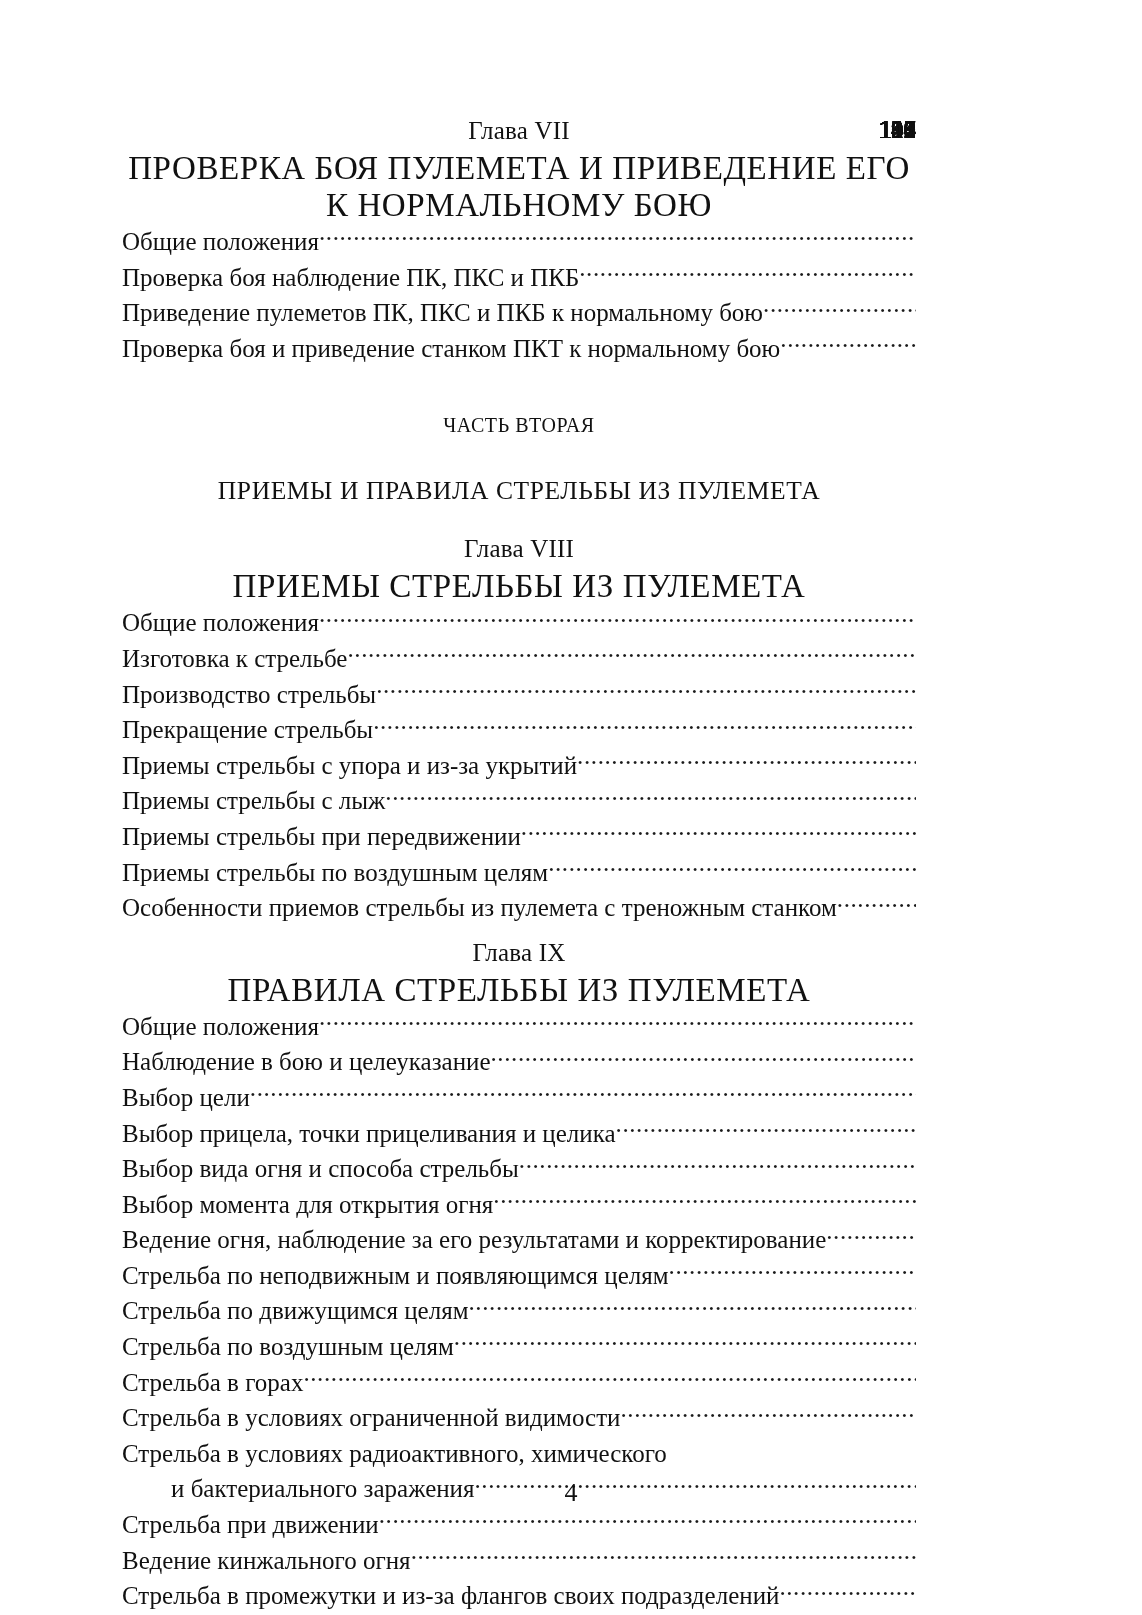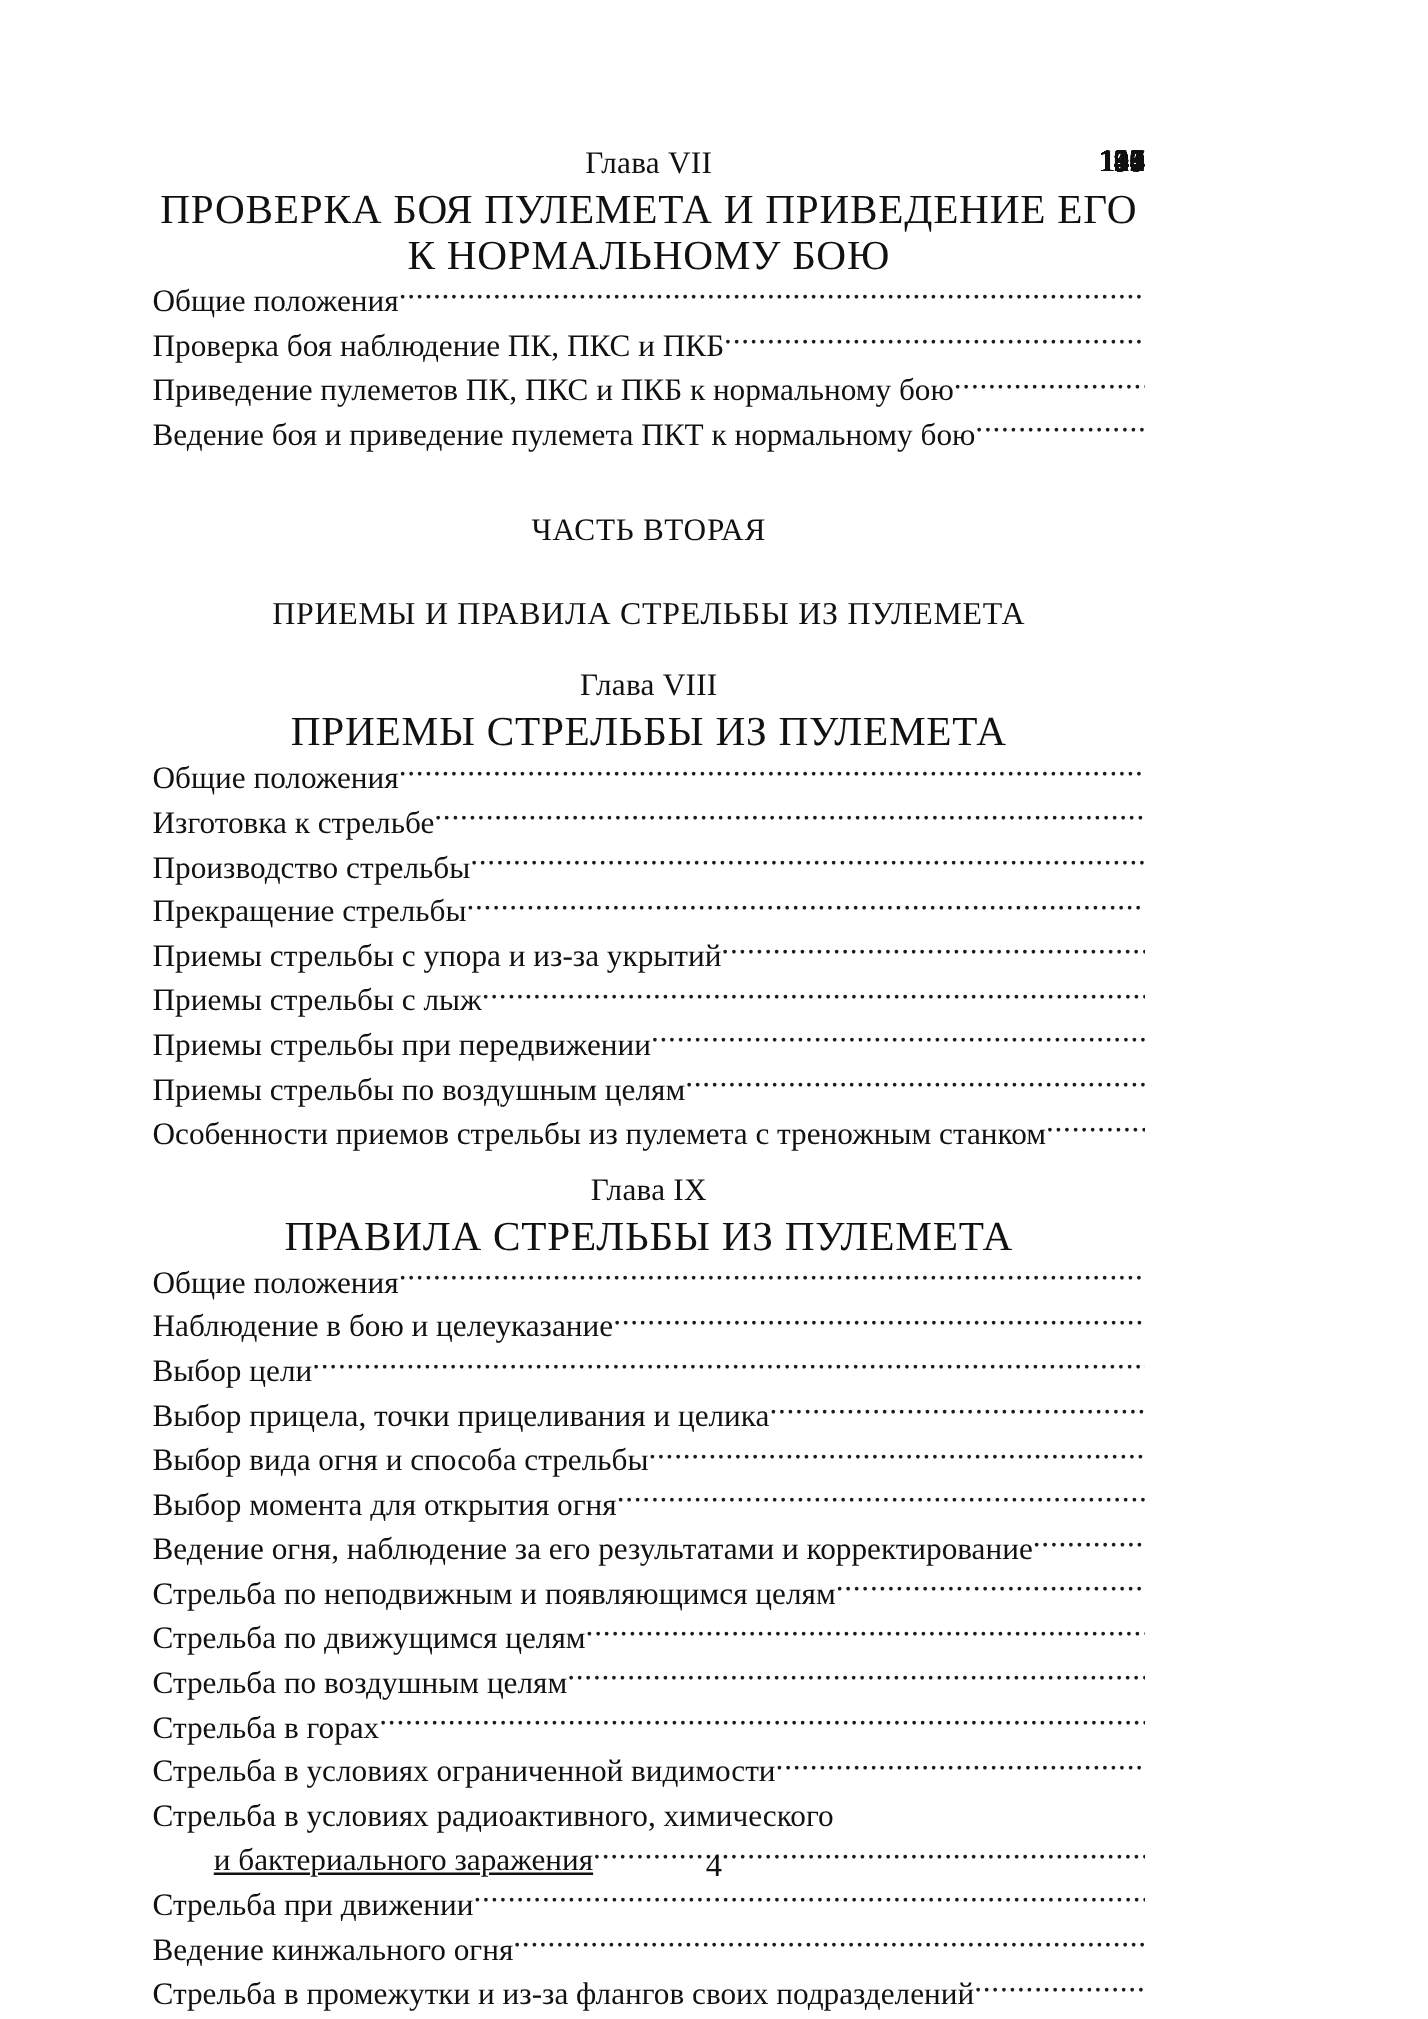--- a/index.html
+++ b/index.html
@@ -42,21 +42,21 @@
     font-size: 33px;
     line-height: 37px;
     letter-spacing: 0.6px;
     white-space: nowrap;
   }
 
   .part-block {
     text-align: center;
   }
   .part-label {
-    font-size: 25px;
+    font-size: 20px;
     line-height: 38px;
     letter-spacing: 0.6px;
   }
   .part-title {
     font-size: 25.5px;
     line-height: 38px;
     letter-spacing: 0.6px;
     margin-top: 28px;
   }
 
@@ -99,21 +99,20 @@
     content: " ...........................................................................................................................................................";
   }
   .toc-entry .page {
     flex: 0 0 auto;
     text-align: right;
     min-width: 52px;
     font-size: 25px;
   }
   .toc-entry.indent .label {
     padding-left: 49px;
-    text-decoration: underline;
   }
   .toc-entry.no-leader .leader::before {
     content: "";
   }
 
   .spacer-large { height: 40px; }
   .spacer-mid   { height: 20px; }
   .spacer-small { height: 8px; }
 
   .folio {
@@ -146,21 +145,21 @@
       <span class="label">Проверка боя наблюдение ПК, ПКС и ПКБ</span>
       <span class="leader"></span>
       <span class="page">93</span>
     </li>
     <li class="toc-entry">
       <span class="label">Приведение пулеметов ПК, ПКС и ПКБ к нормальному бою</span>
       <span class="leader gap-before"></span>
       <span class="page">96</span>
     </li>
     <li class="toc-entry">
-      <span class="label">Ведение боя и приведение пулемета ПКТ к нормальному бою</span>
+      <span class="label">Проверка боя и приведение станком ПКТ к нормальному бою</span>
       <span class="leader"></span>
       <span class="page">97</span>
     </li>
   </ul>
 
   <div class="spacer-large"></div>
 
   <div class="part-block">
     <div class="part-label">ЧАСТЬ ВТОРАЯ</div>
     <div class="part-title">ПРИЕМЫ И ПРАВИЛА СТРЕЛЬБЫ ИЗ ПУЛЕМЕТА</div>

